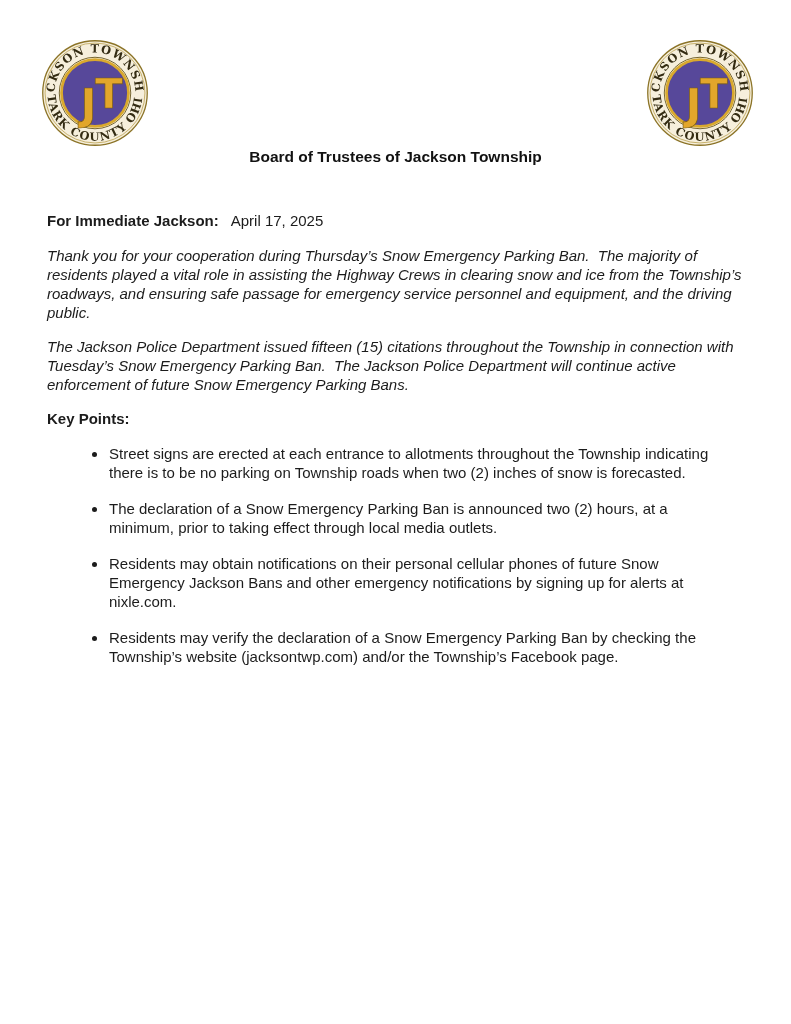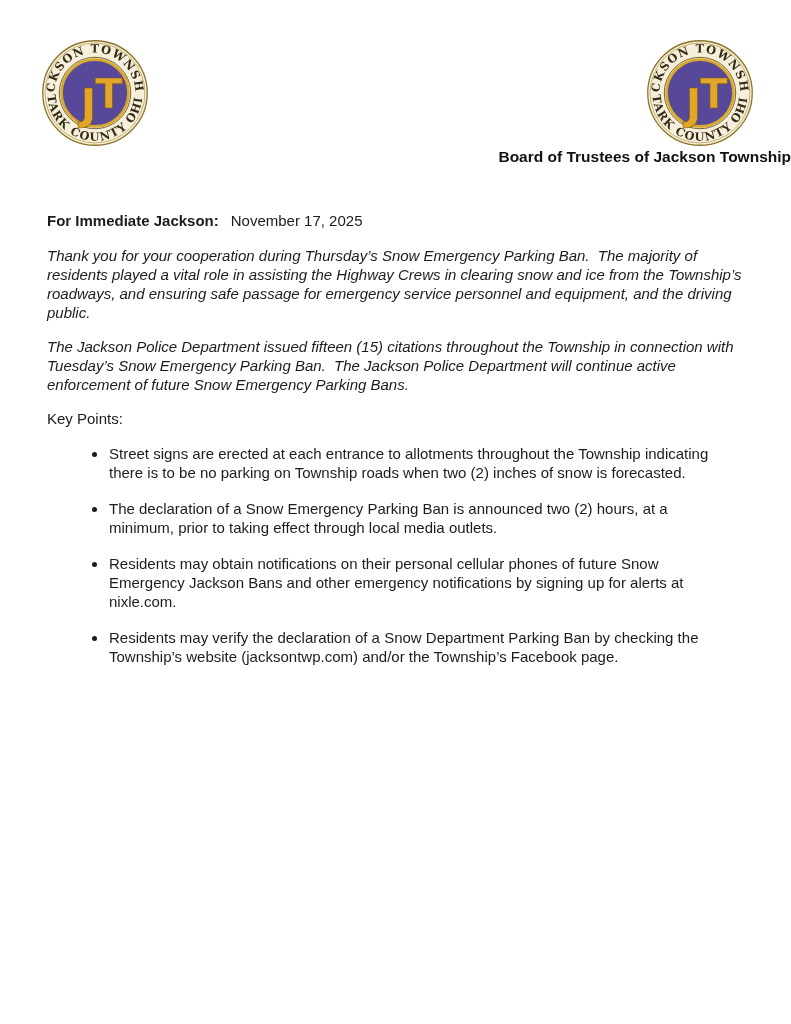--- a/index.html
+++ b/index.html
@@ -10,32 +10,32 @@
     overflow:hidden;
   }
   .seal { position:absolute; top:38px; width:110px; height:110px; }
   .seal-left  { left:40px; }
   .seal-right { left:645px; }
   .seal text { font-family:"DejaVu Serif", serif; }
   .seal .arc-text { font-size:12.5px; font-weight:bold; letter-spacing:1.2px; fill:#332b12; }
   .seal .mono { font-family:"DejaVu Sans", sans-serif; font-weight:bold; fill:#e2a62b; stroke:#7a5c12; stroke-width:0.7px; }
   .doc-title {
     position:absolute; top:147px; left:0; width:791px;
-    text-align:right; font-weight:bold; font-size:15.5px; line-height:19px;
+    text-align:center; font-weight:bold; font-size:15.5px; line-height:19px;
     color:#111111;
   }
   .content {
     position:absolute; top:211px; left:47px; width:701px;
     font-size:15px; line-height:19px;
   }
   .release { margin:0 0 16px 0; }
   .release-label { font-weight:bold; }
   .release-date { font-weight:normal; margin-left:12px; }
   .para { margin:0 0 15px 0; white-space:pre-wrap;font-style:italic; }
-  .kp-heading { font-weight:normal; margin:0 0 15px 0; }
+  .kp-heading { font-weight:bold; margin:0 0 15px 0; }
   ul.kp-list { margin:16px; padding-left:45px; list-style:disc; }
   ul.kp-list li { margin:0 0 17px 0; padding-left:1px; }
 </style>
 </head>
 <body>
 
 <div class="page">
 
   <svg class="seal seal-left" viewBox="0 0 120 120" aria-hidden="true">
     <defs>
@@ -66,29 +66,29 @@
     <text class="mono" x="53" y="88" font-size="47" text-anchor="middle">J</text>
     <text class="mono" x="75" y="76" font-size="44" text-anchor="middle">T</text>
   </svg>
 
   <div class="doc-title">
     <div>Board of Trustees of Jackson Township</div>
   </div>
 
   <div class="content">
 
-    <p class="release"><span class="release-label">For Immediate Jackson:</span><span class="release-date">November 17, 2025</span></p>
+    <p class="release"><span class="release-label">For Immediate Jackson:</span><span class="release-date">April 17, 2025</span></p>
 
     <p class="para">Thank you for your cooperation during Thursday’s Snow Emergency Parking Ban.  The majority of residents played a vital role in assisting the Highway Crews in clearing snow and ice from the Township’s roadways, and ensuring safe passage for emergency service personnel and equipment, and the driving public.</p>
 
     <p class="para">The Jackson Police Department issued fifteen (15) citations throughout the Township in connection with Tuesday’s Snow Emergency Parking Ban.  The Jackson Police Department will continue active enforcement of future Snow Emergency Parking Bans.</p>
 
     <p class="kp-heading">Key Points:</p>
 
     <ul class="kp-list">
       <li>Street signs are erected at each entrance to allotments throughout the Township indicating there is to be no parking on Township roads when two (2) inches of snow is forecasted.</li>
       <li>The declaration of a Snow Emergency Parking Ban is announced two (2) hours, at a minimum, prior to taking effect through local media outlets.</li>
       <li>Residents may obtain notifications on their personal cellular phones of future Snow Emergency Jackson Bans and other emergency notifications by signing up for alerts at nixle.com.</li>
-      <li>Residents may verify the declaration of a Snow Department Parking Ban by checking the Township’s website (jacksontwp.com) and/or the Township’s Facebook page.</li>
+      <li>Residents may verify the declaration of a Snow Emergency Parking Ban by checking the Township’s website (jacksontwp.com) and/or the Township’s Facebook page.</li>
     </ul>
 
   </div>
 </div>
 
 </body></html>

